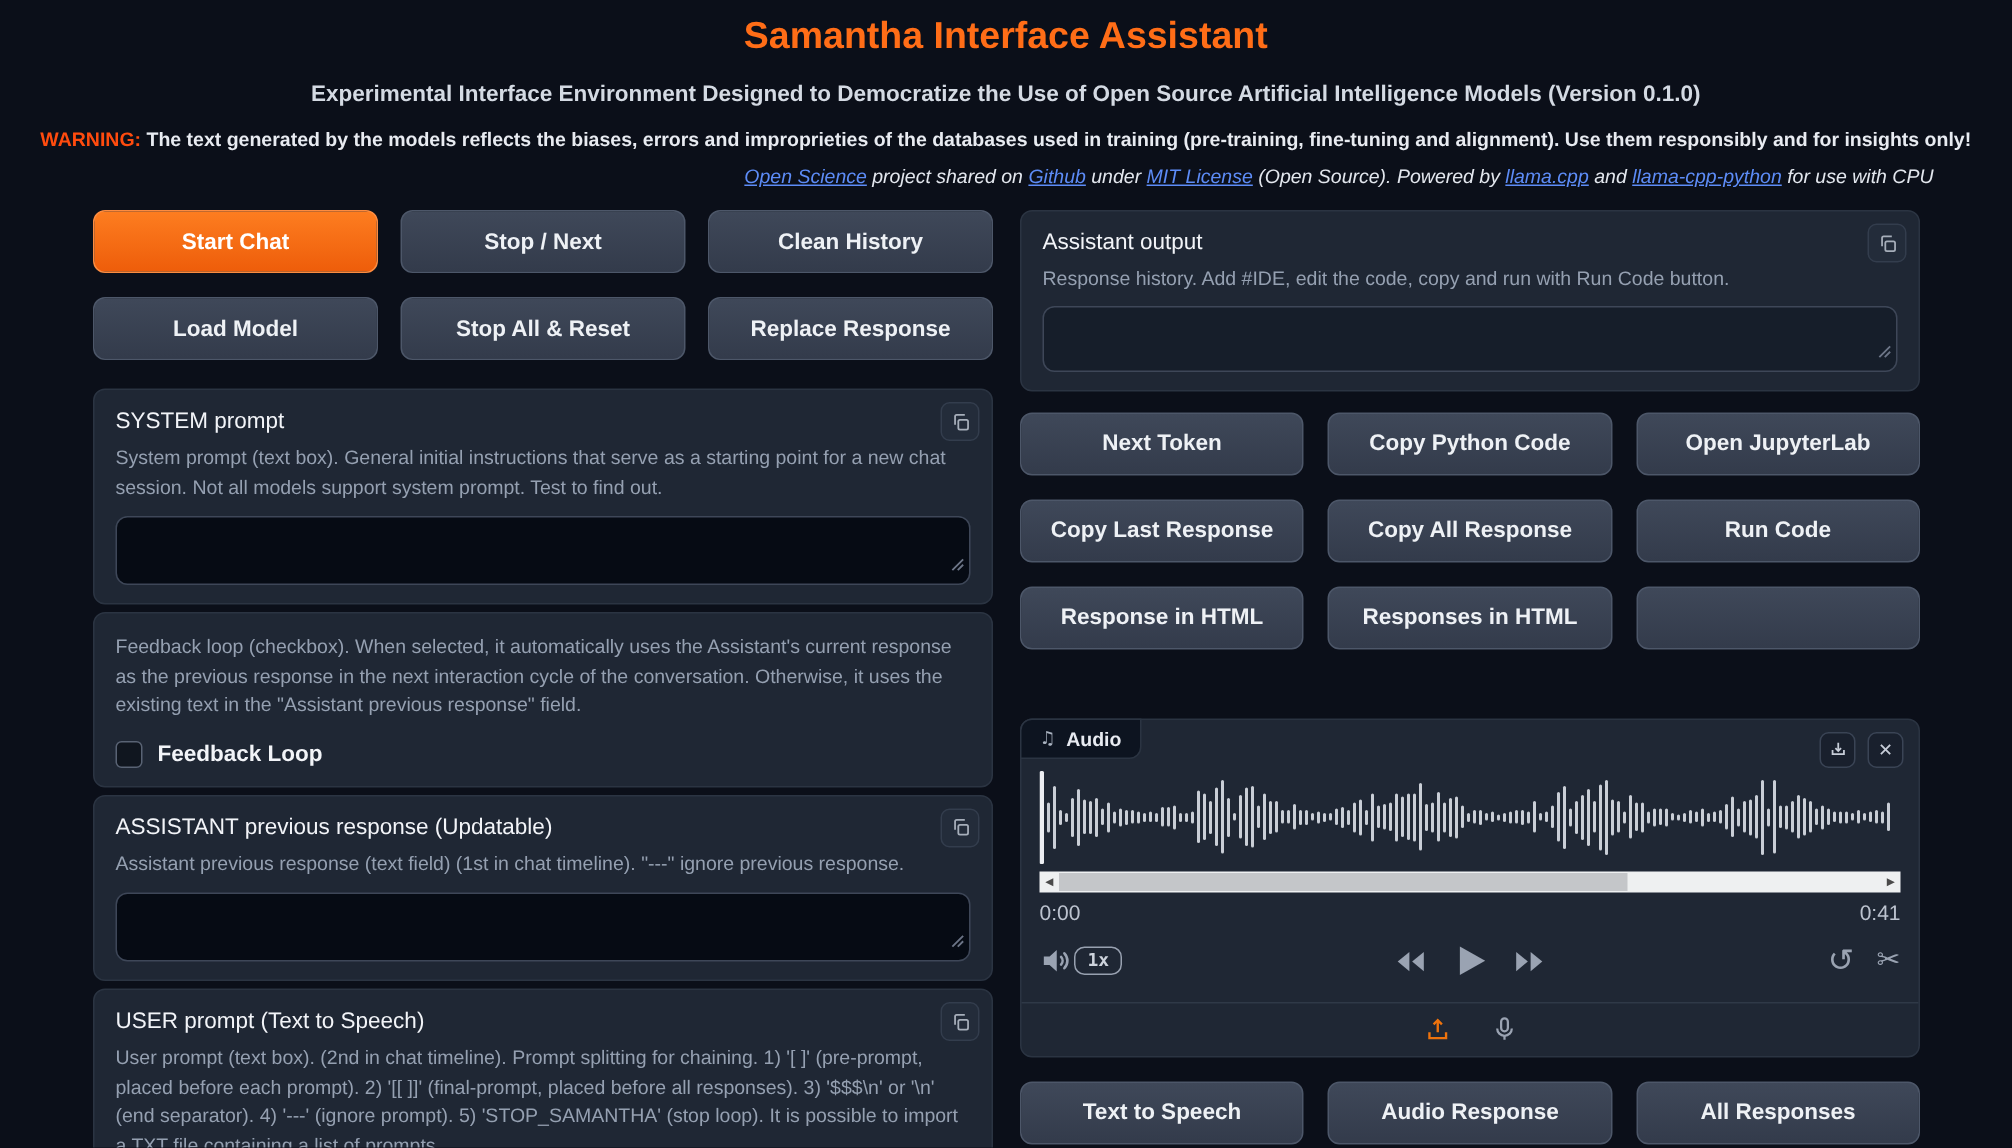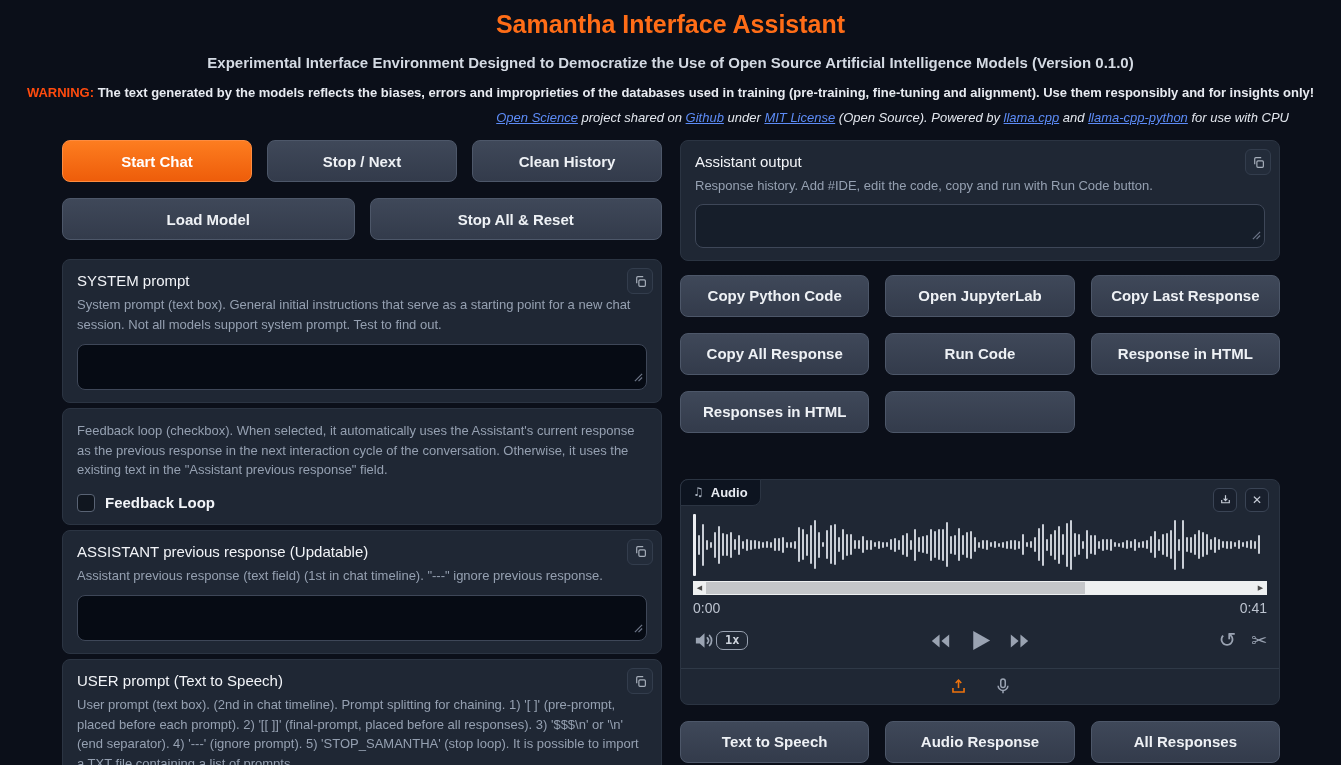--- a/index.html
+++ b/index.html
@@ -134,20 +134,21 @@
 
     <section class="col">
       <div class="btn-row">
         <button class="btn primary">Start Chat</button>
         <button class="btn">Stop / Next</button>
         <button class="btn">Clean History</button>
       </div>
       <div class="btn-row" style="margin-bottom:19px;">
         <button class="btn">Load Model</button>
         <button class="btn">Stop All &amp; Reset</button>
+        <button class="btn">Replace Response</button>
       </div>
 
       <div class="card">
         <div class="copy-btn">
           <svg width="13" height="13" viewBox="0 0 24 24" fill="none" stroke="currentColor" stroke-width="2.2">
               <rect x="9" y="9" width="12" height="12" rx="2"></rect>
               <path d="M5 15V5a2 2 0 0 1 2-2h10"></path>
             </svg>
         </div>
         <h3>SYSTEM prompt</h3>
@@ -210,20 +211,21 @@
         <p class="desc">Response history. Add #IDE, edit the code, copy and run with Run Code button.</p>
         <div class="ta-wrap" style="margin-top:8px;">
           <textarea class="h-md" style=""></textarea>
           <span class="resize-h"><svg width="9" height="9" viewBox="0 0 10 10" stroke="currentColor" stroke-width="1.4">
                 <path d="M9 1L1 9M9 5L5 9"></path>
               </svg></span>
         </div>
       </div>
 
       <div class="grid9">
+        <button class="btn">Next Token</button>
         <button class="btn">Copy Python Code</button>
         <button class="btn">Open JupyterLab</button>
         <button class="btn">Copy Last Response</button>
         <button class="btn">Copy All Response</button>
         <button class="btn">Run Code</button>
         <button class="btn">Response in HTML</button>
         <button class="btn">Responses in HTML</button>
         <button class="btn"></button>
       </div>
 

